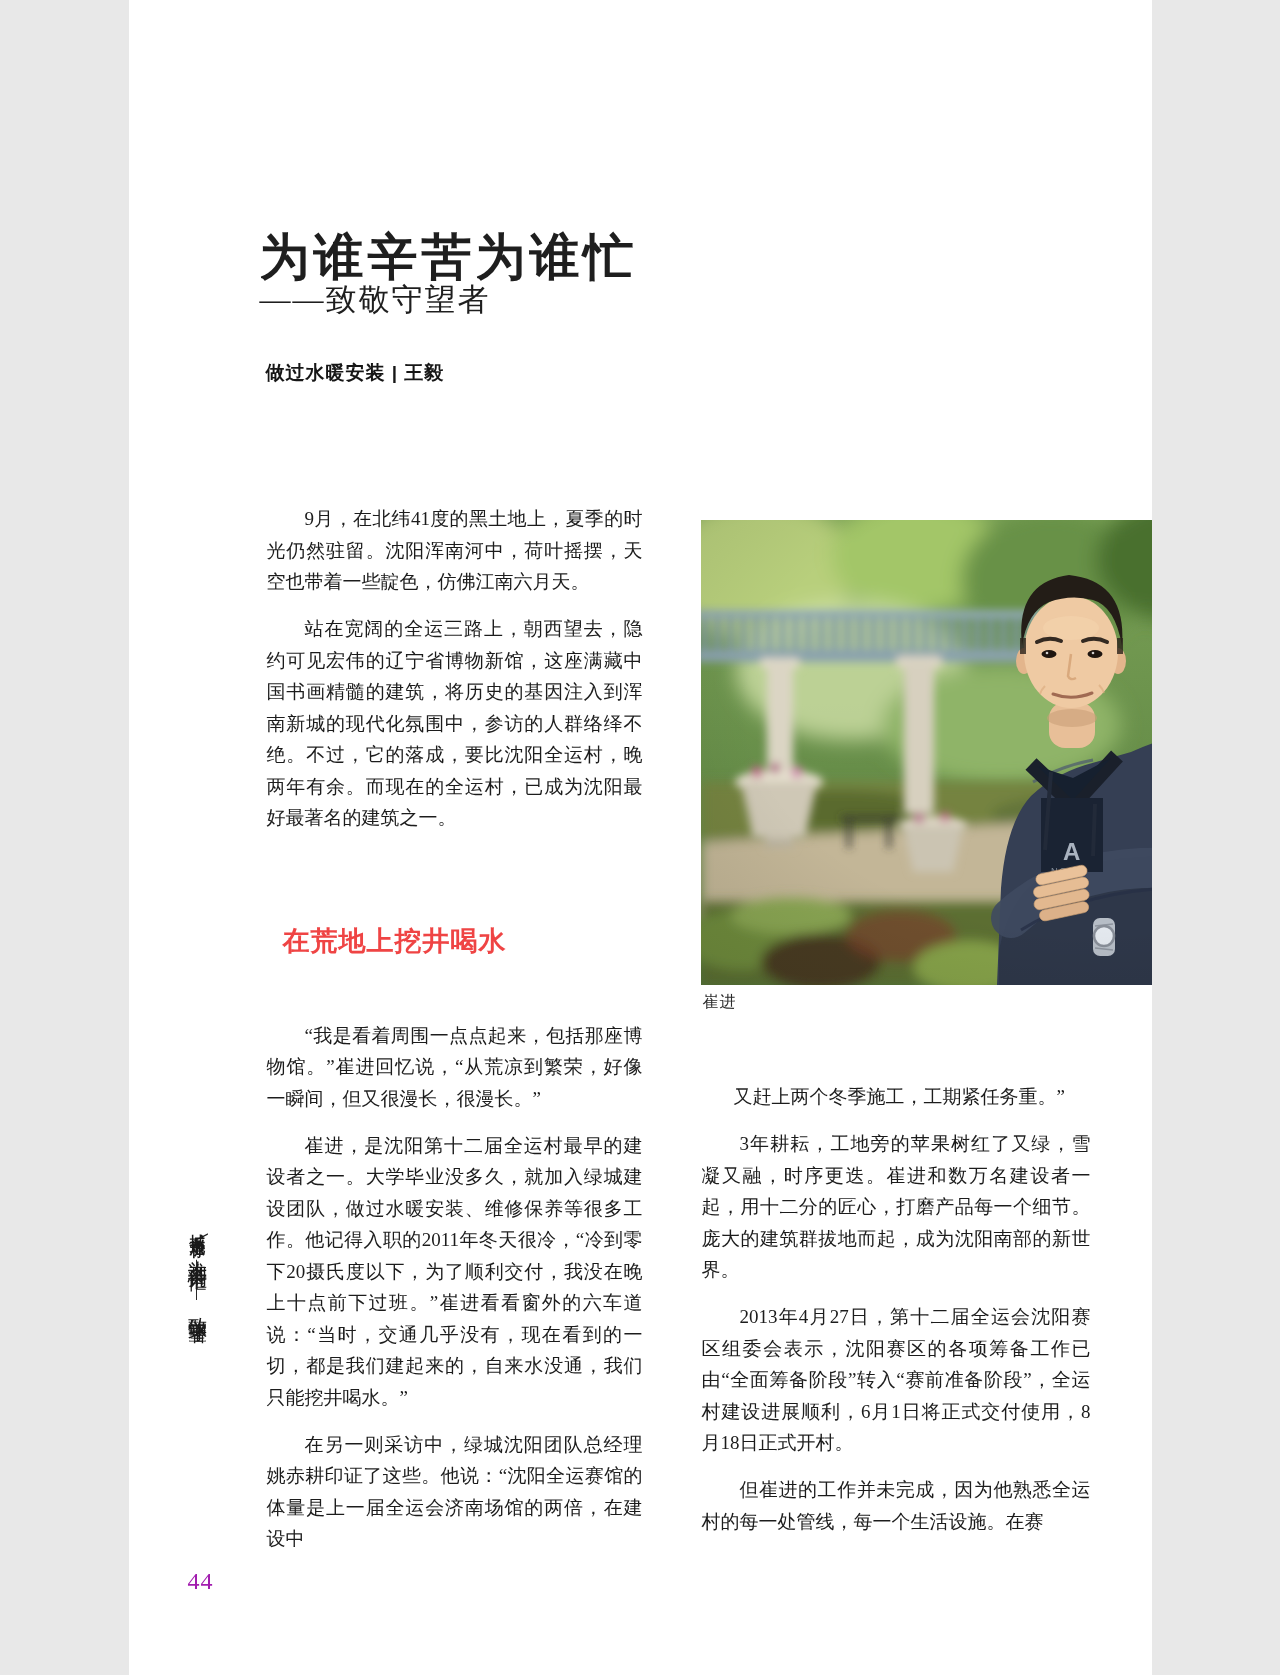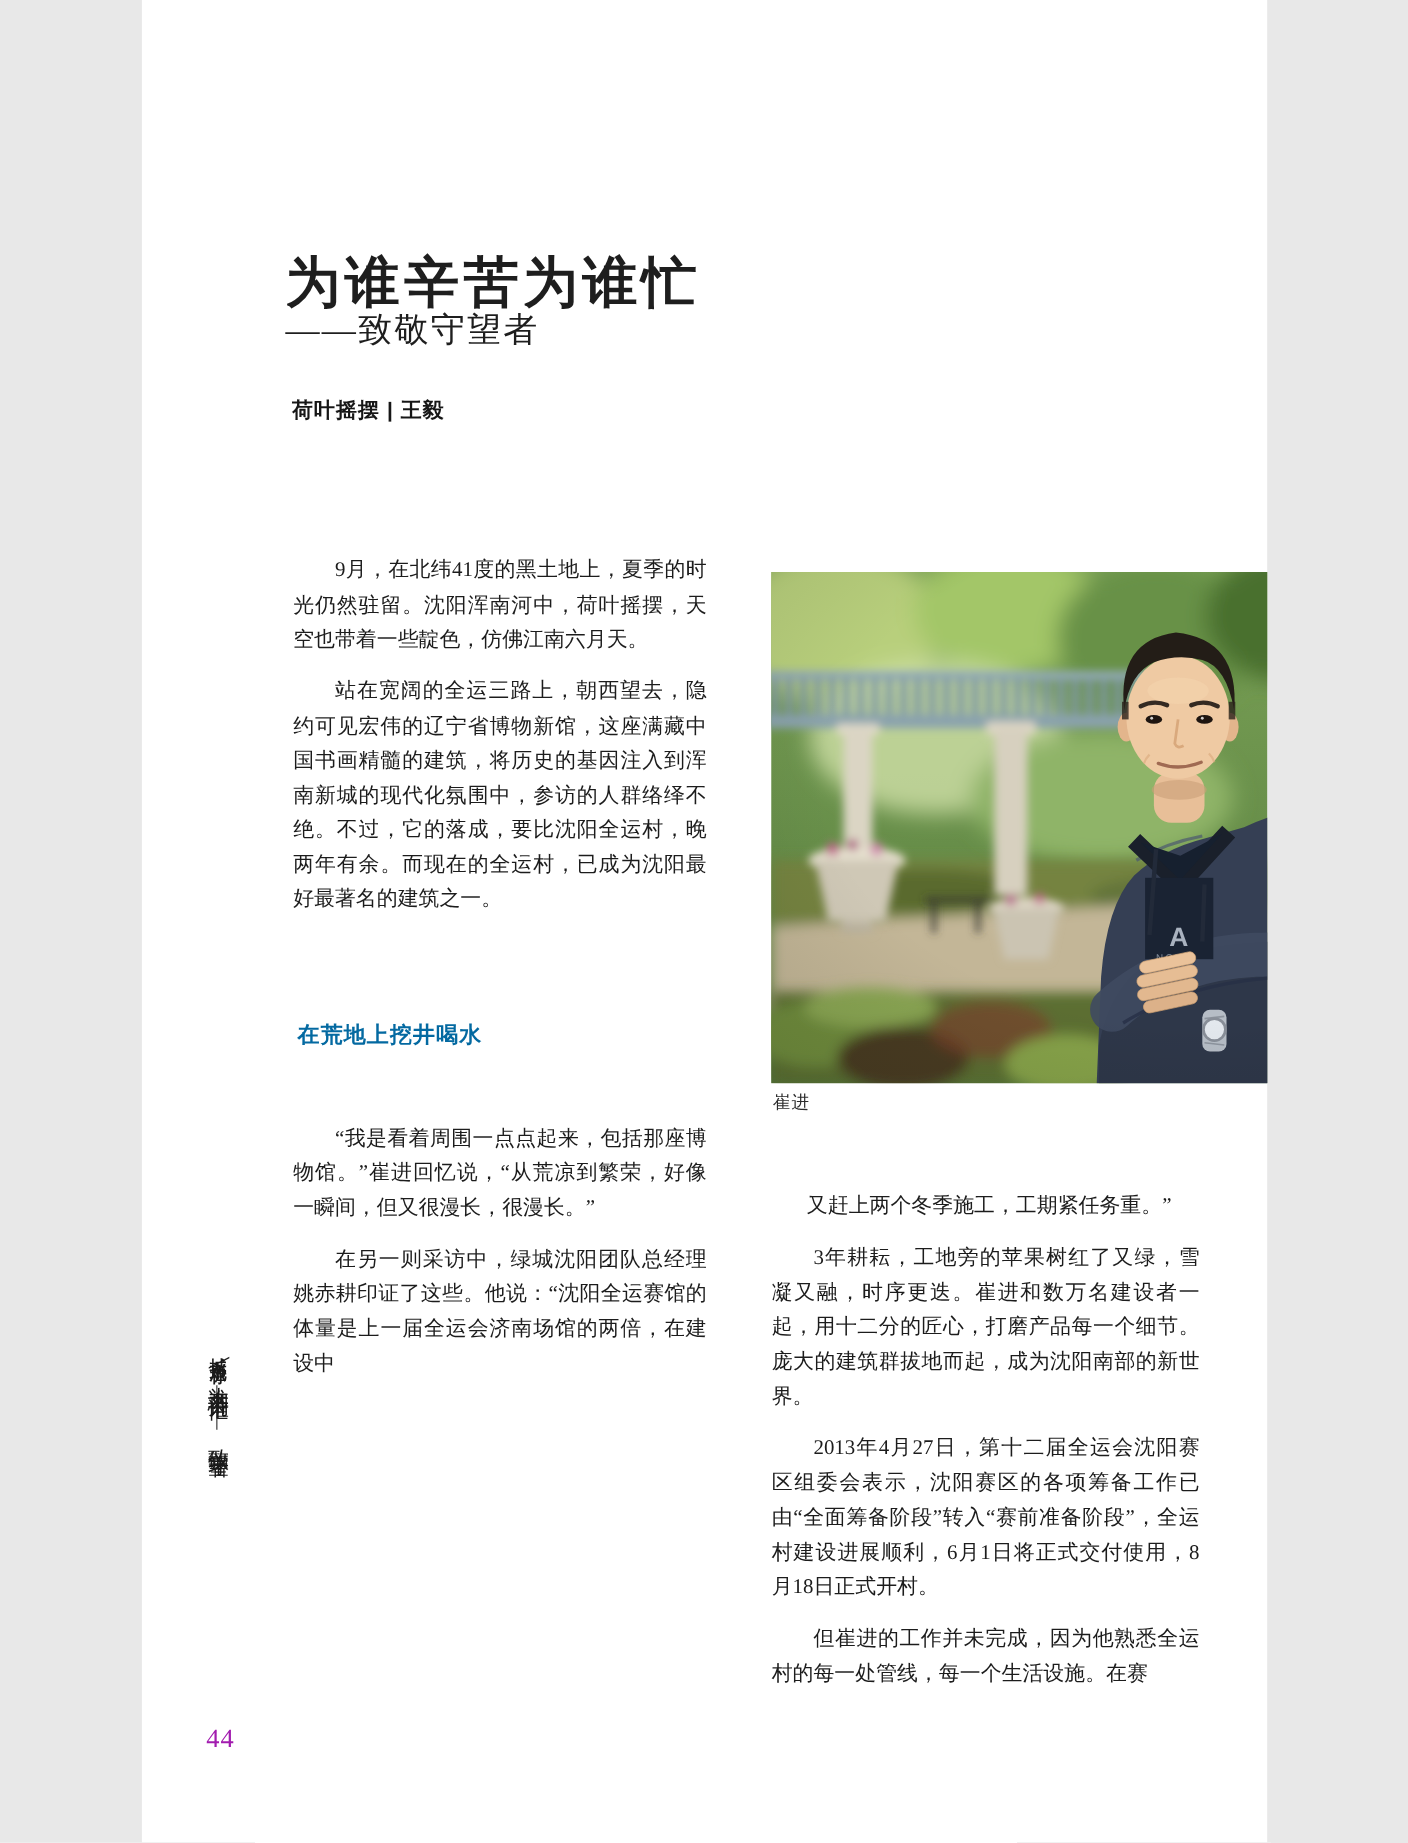--- a/index.html
+++ b/index.html
@@ -23,22 +23,22 @@
   }
   .col {
     position:absolute; font-size:19px; line-height:31.5px;
     text-align:justify; color:#1c1c1c;
   }
   .col p { margin:0 0 15.5px; text-indent:2em; }
   .col p.cont { text-indent:0;margin-left:32px; }
   .col-left  { left:138px; top:503px;  width:376px; }
   .col-right { left:573px; top:1081px; width:389px; }
   h2.section {
-    font-size:20px; font-weight:700; letter-spacing:1px;
-    margin:89px 4px 61px; line-height:36px; text-indent:0; color:#0369a1;
+    font-size:27px; font-weight:700; letter-spacing:1px;
+    margin:89px 16px 61px; line-height:36px; text-indent:0; color:#ef4444;
   }
   figure.photo {
     position:absolute; left:572px; top:520px; width:708px; height:465px;
     margin:0; padding:0; overflow:hidden;
   }
   figure.photo svg { display:block; width:708px; height:465px; }
   .caption {
     position:absolute; left:574px; top:992px;
     font-family:"Liberation Sans","DejaVu Sans",sans-serif;
     font-size:16px; color:#2b2b2b; letter-spacing:1px;
@@ -59,27 +59,28 @@
     font-size:24px; letter-spacing:1px; color:#a21caf;
   }
 </style>
 </head>
 <body>
 
 <div class="page">
 
   <h1 class="title">为谁辛苦为谁忙</h1>
   <div class="subtitle">——致敬守望者</div>
-  <div class="byline">荷叶摇摆 | 王毅</div>
+  <div class="byline">做过水暖安装 | 王毅</div>
 
   <section class="col col-left">
     <p>9月，在北纬41度的黑土地上，夏季的时光仍然驻留。沈阳浑南河中，荷叶摇摆，天空也带着一些靛色，仿佛江南六月天。</p>
     <p>站在宽阔的全运三路上，朝西望去，隐约可见宏伟的辽宁省博物新馆，这座满藏中国书画精髓的建筑，将历史的基因注入到浑南新城的现代化氛围中，参访的人群络绎不绝。不过，它的落成，要比沈阳全运村，晚两年有余。而现在的全运村，已成为沈阳最好最著名的建筑之一。</p>
     <h2 class="section">在荒地上挖井喝水</h2>
     <p>“我是看着周围一点点起来，包括那座博物馆。”崔进回忆说，“从荒凉到繁荣，好像一瞬间，但又很漫长，很漫长。”</p>
+    <p>崔进，是沈阳第十二届全运村最早的建设者之一。大学毕业没多久，就加入绿城建设团队，做过水暖安装、维修保养等很多工作。他记得入职的2011年冬天很冷，“冷到零下20摄氏度以下，为了顺利交付，我没在晚上十点前下过班。”崔进看看窗外的六车道说：“当时，交通几乎没有，现在看到的一切，都是我们建起来的，自来水没通，我们只能挖井喝水。”</p>
     <p>在另一则采访中，绿城沈阳团队总经理姚赤耕印证了这些。他说：“沈阳全运赛馆的体量是上一届全运会济南场馆的两倍，在建设中</p>
   </section>
 
   <figure class="photo">
     <svg viewBox="0 0 708 465" preserveAspectRatio="none">
       <defs>
         <linearGradient id="sky" x1="0" y1="0" x2="0" y2="1">
           <stop offset="0" stop-color="#7aa156"></stop>
             <stop offset="0.7" stop-color="#618845"></stop>
             <stop offset="1" stop-color="#55793c"></stop>

